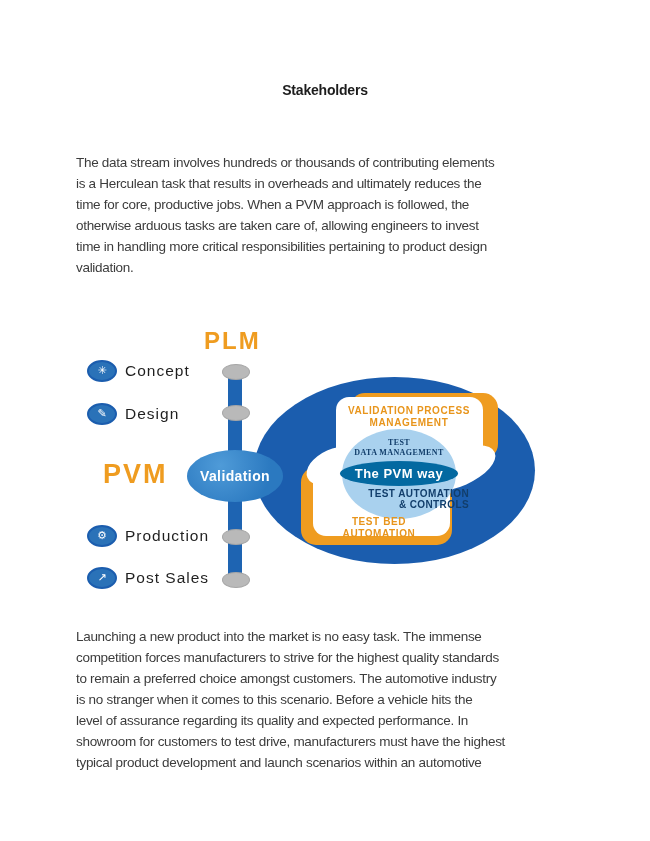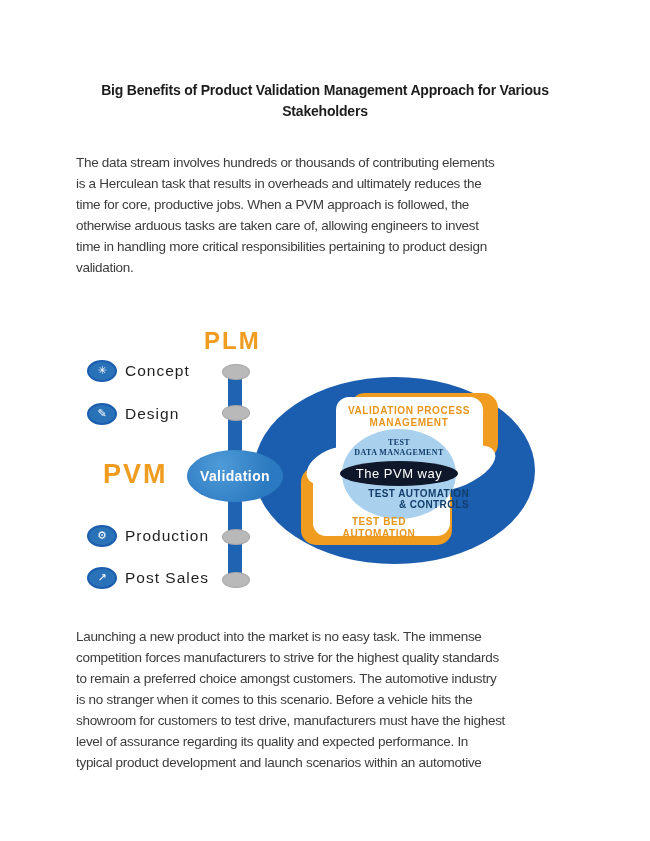--- a/index.html
+++ b/index.html
@@ -28,22 +28,22 @@
   .card-top-orange{left:350px;top:393px;width:148px;height:66px;}
   .card-bottom-orange{left:301px;top:467px;width:151px;height:78px;}
   .card-white{background:#ffffff;border-radius:13px;z-index:4;}
   .card-top-white{left:336px;top:397px;width:147px;height:78px;}
   .card-bottom-white{left:313px;top:462px;width:137px;height:74px;}
   .swoosh{background:#ffffff;border-radius:50%;z-index:5;}
   .swoosh-top{left:420px;top:450px;width:78px;height:36px;transform:rotate(-24deg);}
   .swoosh-bottom{left:305px;top:449px;width:58px;height:34px;transform:rotate(-24deg);}
   .center-circle{left:342px;top:429px;width:114px;height:90px;background:#a9d1ee;
                  border-radius:50%;z-index:6;}
-  .pvm-way-band{left:340px;top:461px;width:118px;height:25px;background:#0f172a;
-                border-radius:50%;z-index:7;color:#ffffff;font-size:13px;font-weight:normal;
+  .pvm-way-band{left:340px;top:461px;width:118px;height:25px;background:#0369a1;
+                border-radius:50%;z-index:7;color:#ffffff;font-size:13px;font-weight:bold;
                 text-align:center;line-height:25px;letter-spacing:0.5px;}
   .ctr-text{z-index:8;text-align:center;font-weight:bold;}
   .vpm-text{left:334px;top:405px;width:150px;font-size:10px;line-height:12px;
             color:#e8951c;letter-spacing:0.6px;}
   .tdm-text{left:329px;top:438px;width:140px;font-size:8px;line-height:9.5px;color:#123e6b;
             letter-spacing:0.4px;font-family:Liberation Serif, serif;}
   .ta-text{left:329px;top:488px;width:140px;font-size:10px;line-height:11px;color:#123e6b;
            letter-spacing:0.4px;text-align:right;}
   .tbe-text{left:308px;top:516px;width:142px;font-size:10px;line-height:12px;
             color:#e8951c;letter-spacing:0.6px;}
@@ -62,21 +62,20 @@
   .stage .slabel{font-size:15.5px;font-weight:normal;color:#1f1f1f;letter-spacing:1px;}
   .stage1{left:87px;top:360px;} .stage2{left:87px;top:403px;}
   .stage3{left:87px;top:525px;} .stage4{left:87px;top:567px;}
 </style>
 </head>
 <body>
 
 <div class="page">
 
   <h1 class="title">
-    <span class="tline">Big Benefits of Product Validation Management Approach for Various</span>
     <span class="tline">Stakeholders</span>
   </h1>
 
   <div class="para p1">
     <div class="line">The data stream involves hundreds or thousands of contributing elements</div>
     <div class="line">is a Herculean task that results in overheads and ultimately reduces the</div>
     <div class="line">time for core, productive jobs. When a PVM approach is followed, the</div>
     <div class="line">otherwise arduous tasks are taken care of, allowing engineers to invest</div>
     <div class="line">time in handling more critical responsibilities pertaining to product design</div>
     <div class="line">validation.</div>
@@ -138,18 +137,18 @@
     </div>
 
     <div class="abs pvm-label">PVM</div>
   </div>
 
   <div class="para p2">
     <div class="line">Launching a new product into the market is no easy task. The immense</div>
     <div class="line">competition forces manufacturers to strive for the highest quality standards</div>
     <div class="line">to remain a preferred choice amongst customers. The automotive industry</div>
     <div class="line">is no stranger when it comes to this scenario. Before a vehicle hits the</div>
+    <div class="line">level of assurance regarding its quality and expected performance. In</div>
     <div class="line">showroom for customers to test drive, manufacturers must have the highest</div>
-    <div class="line">level of assurance regarding its quality and expected performance. In</div>
     <div class="line">typical product development and launch scenarios within an automotive</div>
   </div>
 
 </div>
 
 </body></html>

